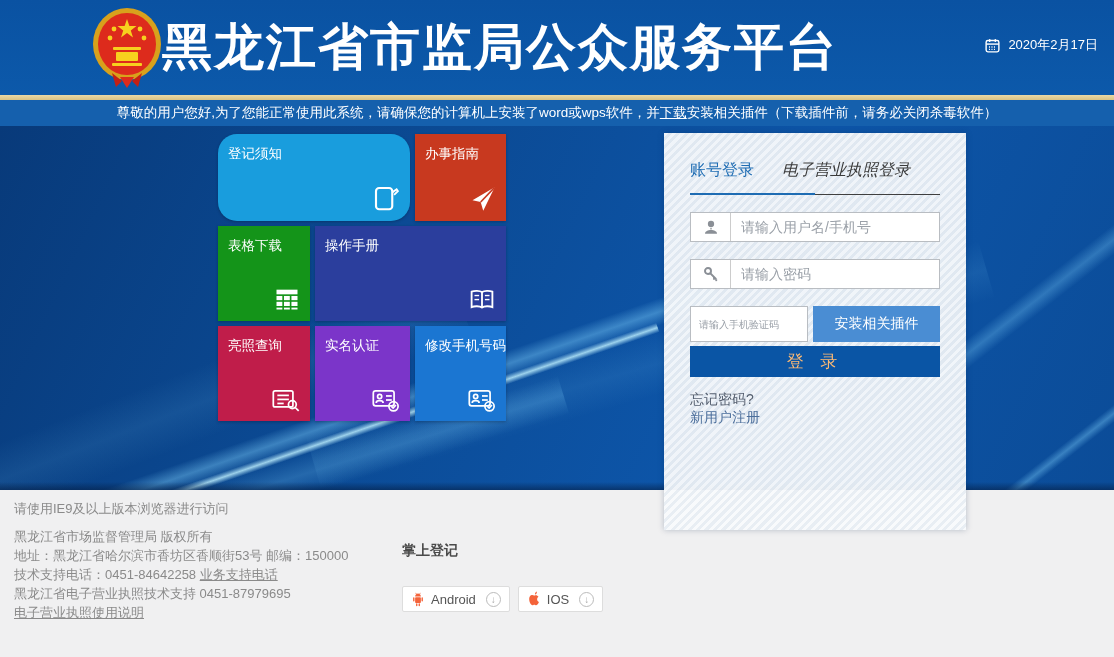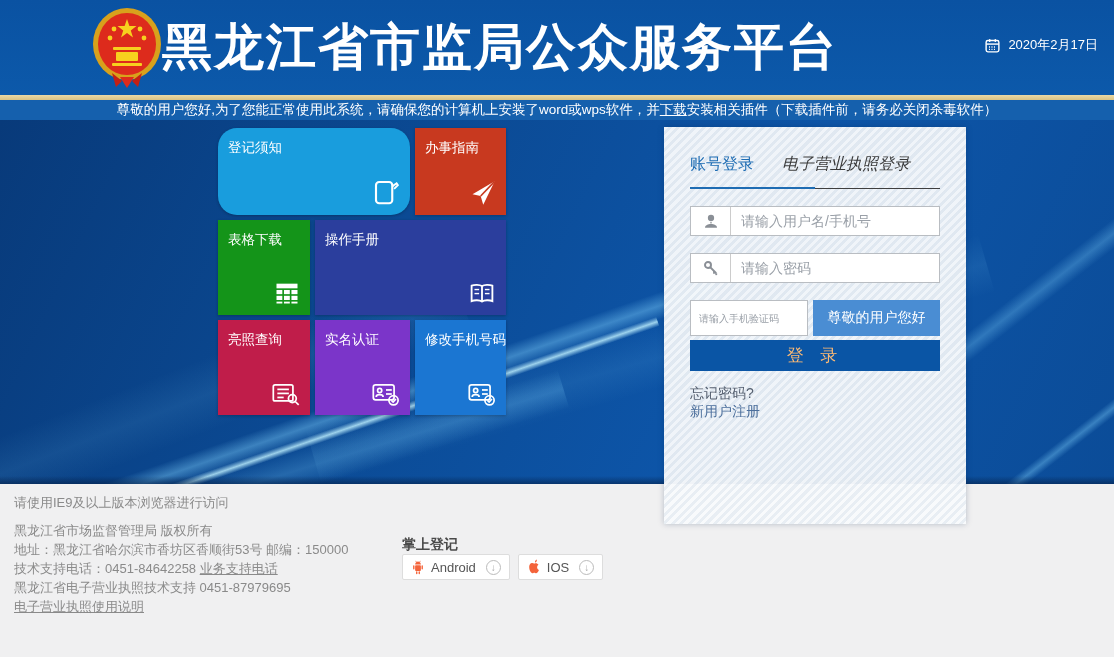--- a/index.html
+++ b/index.html
@@ -7,21 +7,21 @@
 
   
   .header { position:relative; height:95px; background:linear-gradient(180deg,#0a52a2,#0c59aa); }
   .emblem { position:absolute; left:92px; top:7px; width:70px; height:82px; }
   .site-title { position:absolute; left:162px; top:0; height:95px; line-height:95px; color:#fff; font-size:50px; font-weight:bold; letter-spacing:2px; white-space:nowrap; }
   .date-box { position:absolute; right:16px; top:36px; display:flex; align-items:center; gap:7px; color:#fff; font-size:13px; }
   .date-box svg { display:block; }
 
   
   .gold-bar { height:5px; background:linear-gradient(180deg,#ead9a6,#d8c183); }
-  .notice-bar { height:20px; background:#1560ad; color:#fff; font-size:13.5px; display:flex; align-items:center; justify-content:center; white-space:nowrap; }
+  .notice-bar { height:26px; background:#1560ad; color:#fff; font-size:13.5px; display:flex; align-items:center; justify-content:center; white-space:nowrap; }
   .notice-bar a { color:#fff; text-decoration:underline; cursor:pointer; }
 
   
   .main { position:relative; height:364px; }
   .main-bg { position:absolute; inset:0; overflow:hidden; background:linear-gradient(115deg,#083a7a 0%,#0b4a94 35%,#0d55a8 65%,#0b4c98 100%); }
   .main-bg::after { content:""; position:absolute; left:0; right:0; bottom:0; height:8px; background:linear-gradient(180deg,rgba(4,28,64,0),rgba(4,28,64,.55)); }
   .beam { position:absolute; background:linear-gradient(to bottom,rgba(120,205,255,0) 0%,rgba(130,212,255,.55) 50%,rgba(120,205,255,0) 100%); }
   .b1 { left:-160px; top:300px; width:900px; height:26px; transform:rotate(-19deg); opacity:.75; }
   .b2 { left:-140px; top:330px; width:820px; height:10px; transform:rotate(-19deg); opacity:.95; background:linear-gradient(to bottom,rgba(160,225,255,0),rgba(190,240,255,.85),rgba(160,225,255,0)); }
   .b3 { left:-180px; top:360px; width:760px; height:40px; transform:rotate(-17deg); opacity:.4; }
@@ -66,21 +66,21 @@
   .link-register { color:#4b6e9b; text-decoration:none; cursor:pointer; }
 
   
   .footer { position:relative; height:162px; background:#f0f0f1; color:#8a8a8a; font-size:13px; }
   .foot-left { position:absolute; left:14px; top:9px; line-height:19px; }
   .browser-notice { margin-bottom:9px; }
   .foot-left a { color:#8a8a8a; text-decoration:underline; cursor:pointer; }
   .foot-mid { position:absolute; left:402px; top:52px; }
   .foot-mid .m-title { color:#4a4a4a; font-size:14px; font-weight:bold; }
   .foot-mid .m-sub { margin-top:9px; color:#8a8a8a; font-size:13px; }
-  .store-row { display:flex; gap:8px; }
+  .store-row { display:flex; gap:8px; margin-top:26px; }
   .store-btn { display:flex; align-items:center; gap:6px; height:26px; padding:0 8px; background:#fff; border:1px solid #ddd; border-radius:2px; cursor:pointer; font-size:13px; color:#555; font-family:inherit; }
   .dl-circle { width:15px; height:15px; border:1px solid #bbb; border-radius:50%; color:#aaa; font-size:10px; line-height:13px; text-align:center; margin-left:4px; }
 </style>
 </head>
 <body>
 
 <div class="header">
   <svg class="emblem" viewBox="0 0 70 82">
     <ellipse cx="35" cy="37" rx="34" ry="36" fill="#d8a11c"></ellipse>
     <ellipse cx="35" cy="37" rx="29" ry="31" fill="#dd2b1c"></ellipse>
@@ -236,21 +236,21 @@
           <line x1="11" y1="11" x2="19" y2="19"></line>
           <line x1="16" y1="16" x2="16" y2="19.5"></line>
           <line x1="19" y1="19" x2="19" y2="21.5"></line>
         </svg>
       </span>
       <input type="password" placeholder="请输入密码" style="">
     </div>
 
     <div class="code-row">
       <input class="code-input" type="text" placeholder="请输入手机验证码" style="">
-      <button class="code-btn">尊敬的用户您好</button>
+      <button class="code-btn">安装相关插件</button>
     </div>
 
     <button class="login-btn">登 录</button>
 
     <div class="links-row">
       <a class="link-forgot">忘记密码?</a>
       <a class="link-register">新用户注册</a>
     </div>
   </div>
 </div>

